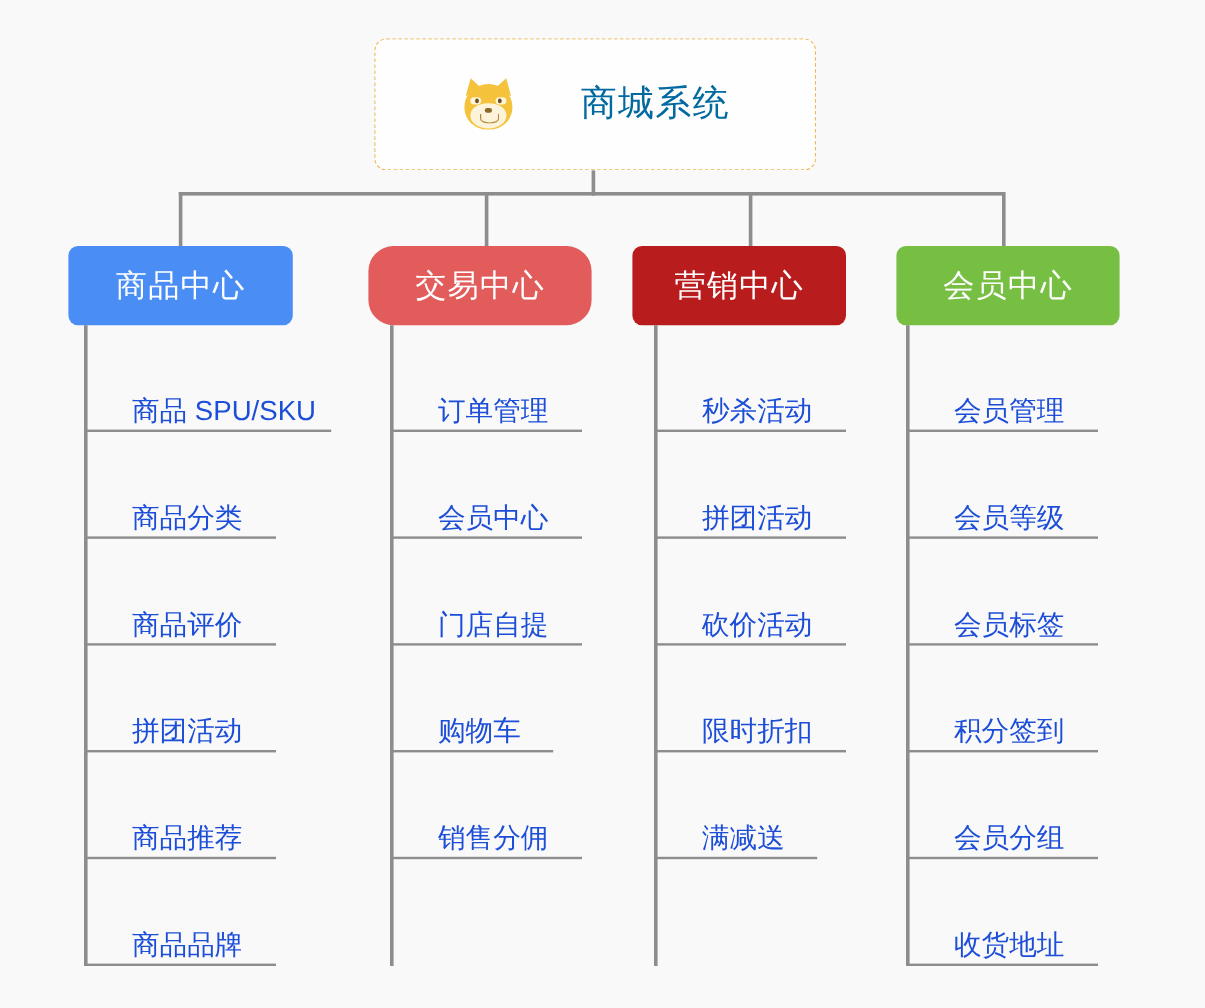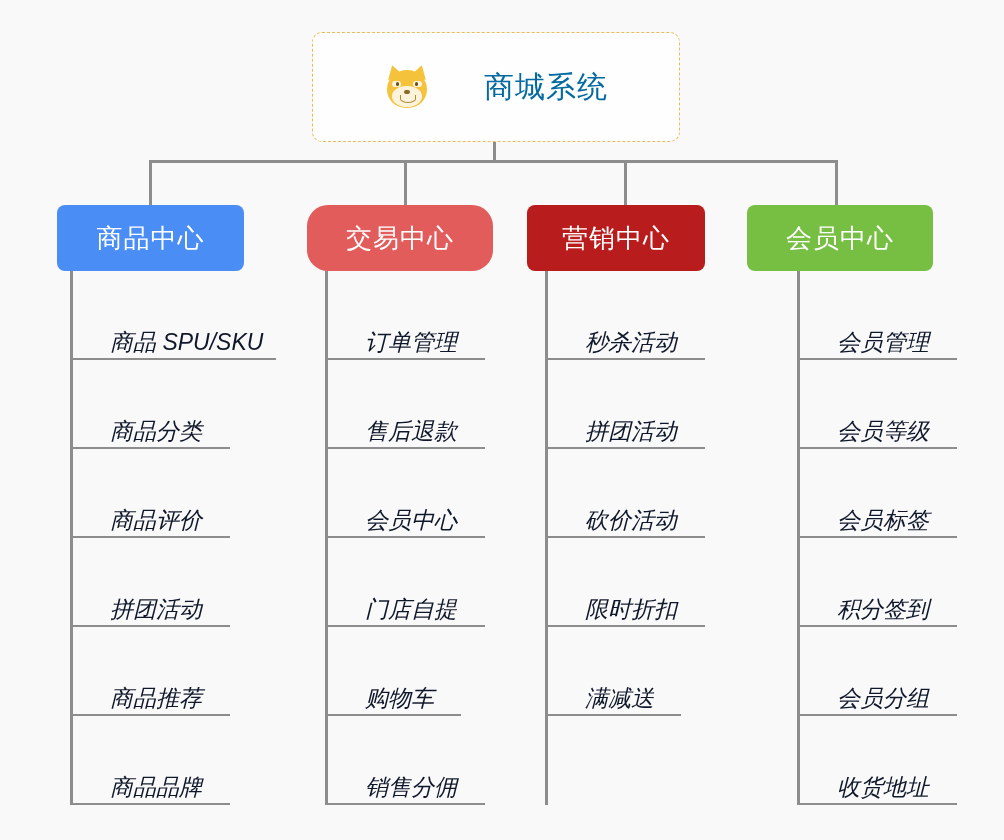--- a/index.html
+++ b/index.html
@@ -172,24 +172,23 @@
     position: relative;
     height: 89px;
     display: flex;
     align-items: flex-end;
   }
   .leaf-text {
     display: inline-block;
     margin-left: 34px;
     padding: 0 6px 5px 6px;
     font-size: 23px;
-    color: #0f172a;
+    color: #1d4ed8;
     line-height: 1.1;
     white-space: nowrap;
-    font-style: italic;
   }
   .leaf-rule {
     position: absolute;
     left: 0;
     bottom: 0;
     height: 2px;
     background: #8d8d8d;
   }
 </style>
 </head>
@@ -263,24 +262,20 @@
     </div>
   </div>
 
   <div class="branch" style="left:325px">
     <div class="spine" style="height:534px"></div>
     <div class="leaf">
       <span class="leaf-text">订单管理</span>
       <span class="leaf-rule" style="width:160px"></span>
     </div>
     <div class="leaf">
-      <span class="leaf-text">售后退款</span>
-      <span class="leaf-rule" style="width:160px"></span>
-    </div>
-    <div class="leaf">
       <span class="leaf-text">会员中心</span>
       <span class="leaf-rule" style="width:160px"></span>
     </div>
     <div class="leaf">
       <span class="leaf-text">门店自提</span>
       <span class="leaf-rule" style="width:160px"></span>
     </div>
     <div class="leaf">
       <span class="leaf-text">购物车</span>
       <span class="leaf-rule" style="width:136px"></span>
@@ -308,21 +303,21 @@
     <div class="leaf">
       <span class="leaf-text">限时折扣</span>
       <span class="leaf-rule" style="width:160px"></span>
     </div>
     <div class="leaf">
       <span class="leaf-text">满减送</span>
       <span class="leaf-rule" style="width:136px"></span>
     </div>
   </div>
 
-  <div class="branch" style="left:797px">
+  <div class="branch" style="left:755px">
     <div class="spine" style="height:534px"></div>
     <div class="leaf">
       <span class="leaf-text">会员管理</span>
       <span class="leaf-rule" style="width:160px"></span>
     </div>
     <div class="leaf">
       <span class="leaf-text">会员等级</span>
       <span class="leaf-rule" style="width:160px"></span>
     </div>
     <div class="leaf">

